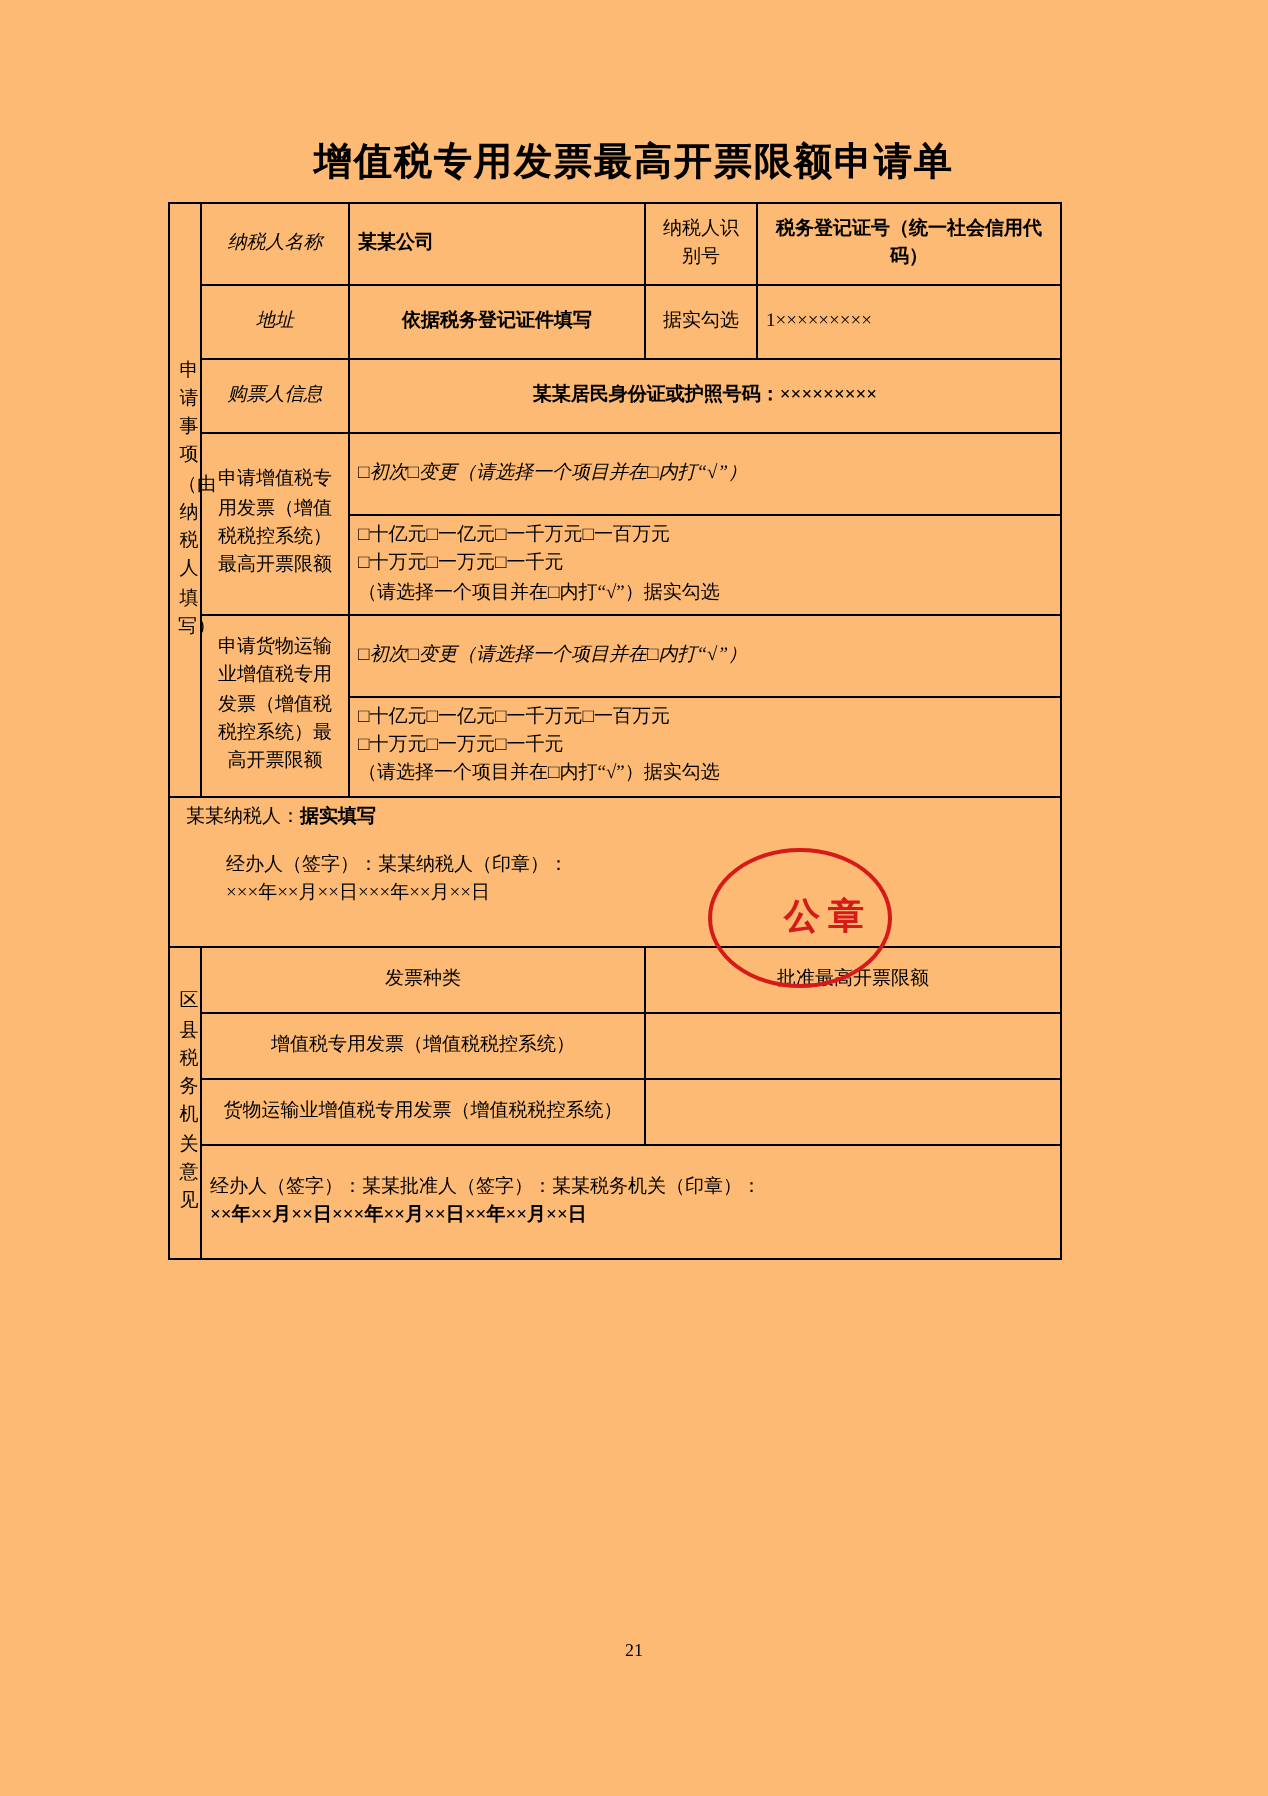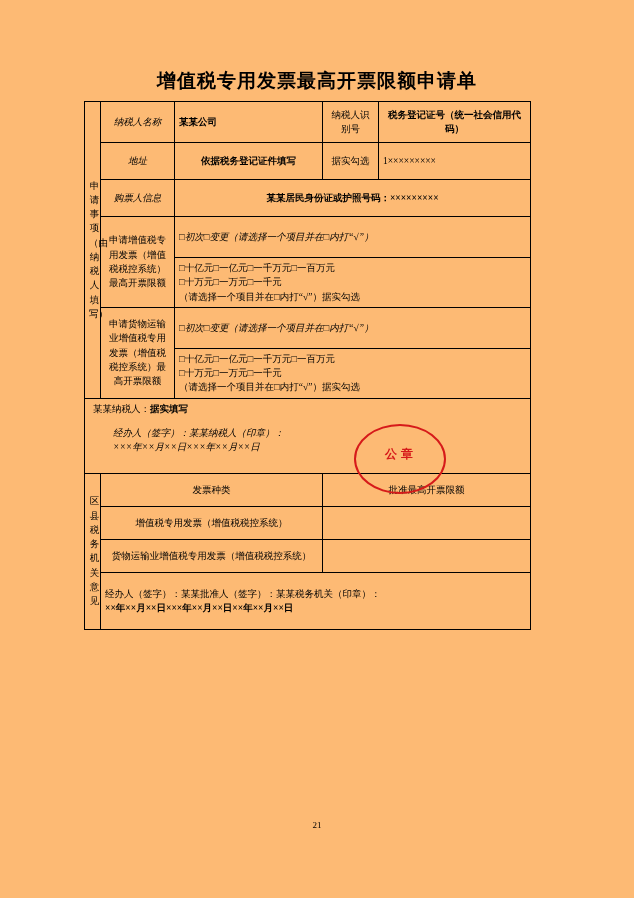--- a/index.html
+++ b/index.html
@@ -99,23 +99,23 @@
     height: 70px;
     border: 2.5px solid #d61a1a;
     border-radius: 50%;
     box-sizing: border-box;
   }
   .stamp-text {
     position: absolute;
     left: 12px;
     top: 22px;
     width: 70px;
-    text-align: center;
+    text-align: right;
     color: #d61a1a;
-    font-size: 12px;
+    font-size: 18px;
     font-weight: bold;
     letter-spacing: 4px;
     font-family: "Liberation Serif", "DejaVu Serif", serif;
   }
   .page-number {
     position: absolute;
     left: 0;
     top: 820px;
     width: 634px;
     text-align: center;
@@ -188,21 +188,21 @@
           <div>□十万元□一万元□一千元</div>
           <div>（请选择一个项目并在□内打“√”）据实勾选</div>
         </td>
       </tr>
 
       <tr>
         <td class="l reason-cell" colspan="5">
           <div style="padding-left:4px;">
             <span>某某纳税人：</span><span class="b">据实填写</span>
           </div>
-          <div class="sign-cell2" style="padding-left:24px;padding-top:10px;font-style:italic;">
+          <div class="sign-cell2" style="padding-left:24px;padding-top:10px;">
             <div>经办人（签字）：某某纳税人（印章）：</div>
             <div>×××年××月××日×××年××月××日</div>
           </div>
         </td>
       </tr>
 
       <tr>
         <td class="vert-label" rowspan="4"><span>区县税务机关意见</span></td>
         <td class="c row-h-c" colspan="2">发票种类</td>
         <td class="c" colspan="2">批准最高开票限额</td>

